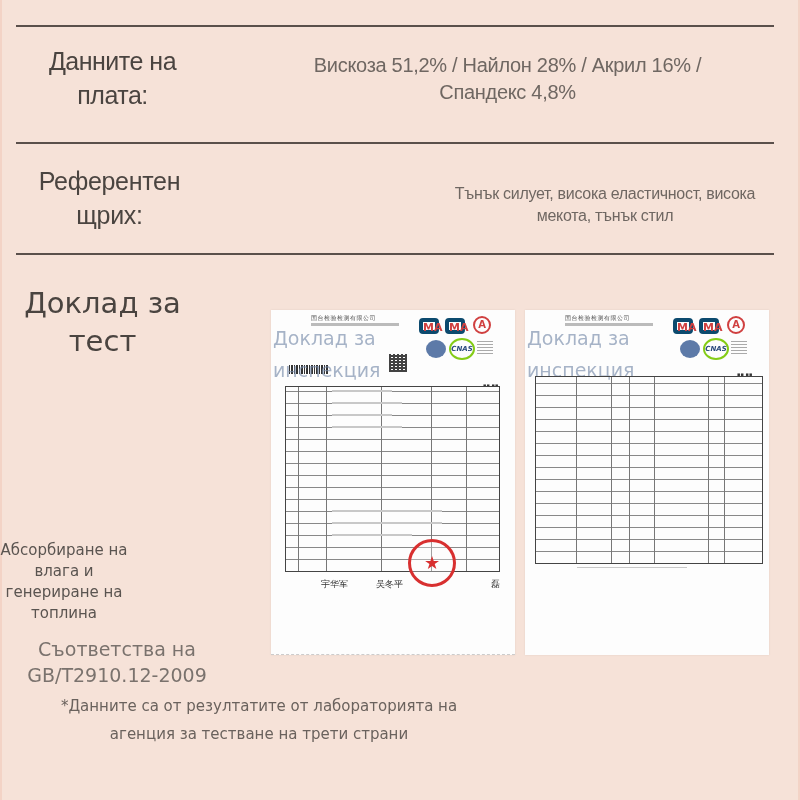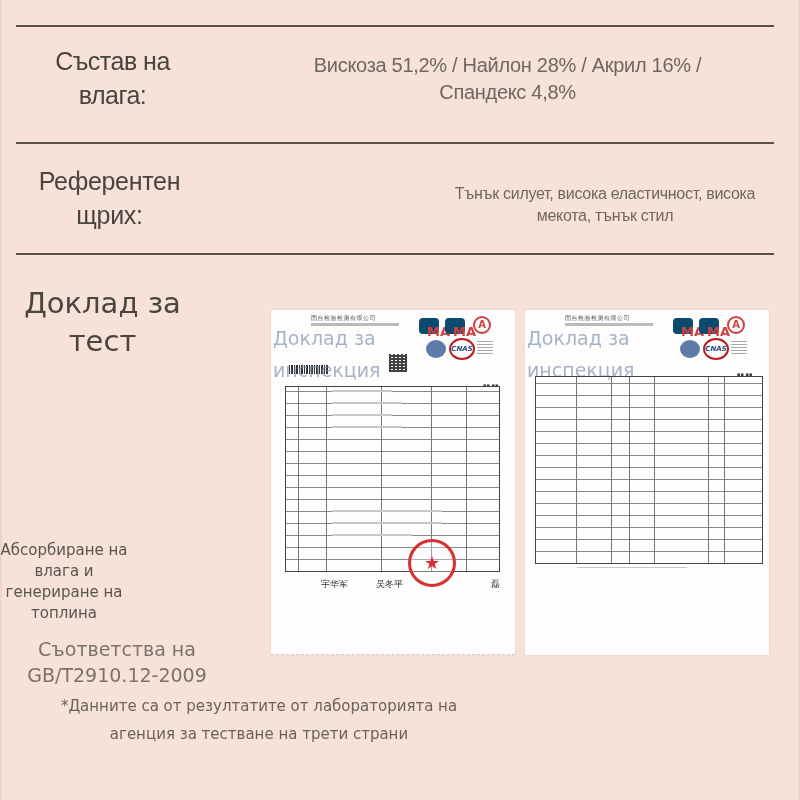--- a/index.html
+++ b/index.html
@@ -44,34 +44,34 @@
     .doc-org {
       position: absolute; left: 40px; top: 4px; font-size: 6px; color: #555; letter-spacing: 0.5px;
       font-family: "DejaVu Sans", sans-serif; white-space: nowrap;
     }
     .doc-sub { position: absolute; left: 40px; top: 13px; width: 88px; height: 3px; background: #bbb; }
     .watermark {
       position: absolute; left: 2px; top: 12px; font-size: 19px; line-height: 32px; color: rgba(120,140,170,0.65);
       font-family: "DejaVu Sans", sans-serif; white-space: pre-line;
     }
     .logo {
-      position: absolute; height: 16px; border: 8px solid #0c4a6e; border-radius: 4px;
-      color: #d04040; font-size: 13px; font-weight: bold; text-align: center; line-height: 12px;
+      position: absolute; height: 16px; border: 4px solid #0c4a6e; border-radius: 4px;
+      color: #d04040; font-size: 11px; font-weight: bold; text-align: center; line-height: 12px;
       font-family: "DejaVu Sans", sans-serif;
     }
     .logo-a {
       position: absolute; width: 18px; height: 18px; border: 2px solid #d04040; border-radius: 50%;
       color: #d04040; font-size: 10px; font-weight: bold; text-align: center; line-height: 14px;
     }
     .logo-ilac {
       position: absolute; width: 20px; height: 18px; border-radius: 50%; background: #5d7aa8;
       color: #fff; font-size: 4px; text-align: center; line-height: 18px;
     }
     .logo-cnas {
-      position: absolute; width: 26px; height: 22px; border-radius: 50%; border: 2px solid #b91c1c;
+      position: absolute; width: 26px; height: 22px; border-radius: 50%; border: 2px solid #84cc16;
       color: #2a4a7c; font-size: 7px; font-weight: bold; text-align: center; line-height: 18px; font-style: italic;
     }
     .cnas-text { position: absolute; width: 16px; height: 14px; background: repeating-linear-gradient(#aaa 0 1px, transparent 1px 3px); }
     .barcode {
       position: absolute; width: 40px; height: 9px;
       background: repeating-linear-gradient(90deg, #333 0 1px, #fff 1px 2px, #333 2px 4px, #fff 4px 5px);
     }
     .qr {
       position: absolute; width: 18px; height: 18px;
       background:
@@ -99,21 +99,21 @@
     }
     .sig { position: absolute; font-size: 9px; color: #333; font-family: Liberation Sans, sans-serif; }
   </style>
 </head>
 <body>
 
 <div class="frame"></div>
 
 <div class="hr" style="top:25px"></div>
 
-<div class="label lbl-compose">Състав на влага:</div>
+<div class="label lbl-compose">Данните на плата:</div>
 <div class="value val-compose">Вискоза 51,2% / Найлон 28% / Акрил 16% / Спандекс 4,8%</div>
 
 <div class="hr" style="top:142px"></div>
 
 <div class="label lbl-ref">Референтен щрих:</div>
 <div class="value val-ref">Тънък силует, висока еластичност, висока мекота, тънък стил</div>
 
 <div class="hr" style="top:253px"></div>
 
 <div class="label lbl-report">Доклад за тест</div>

